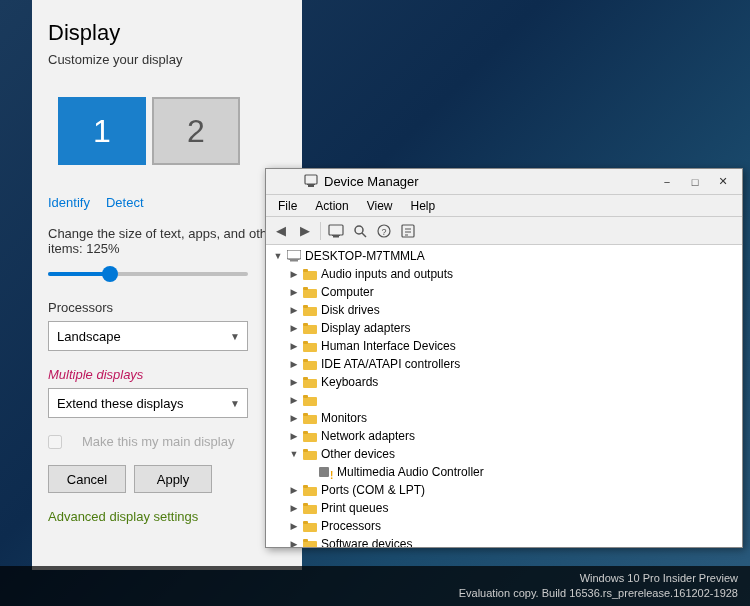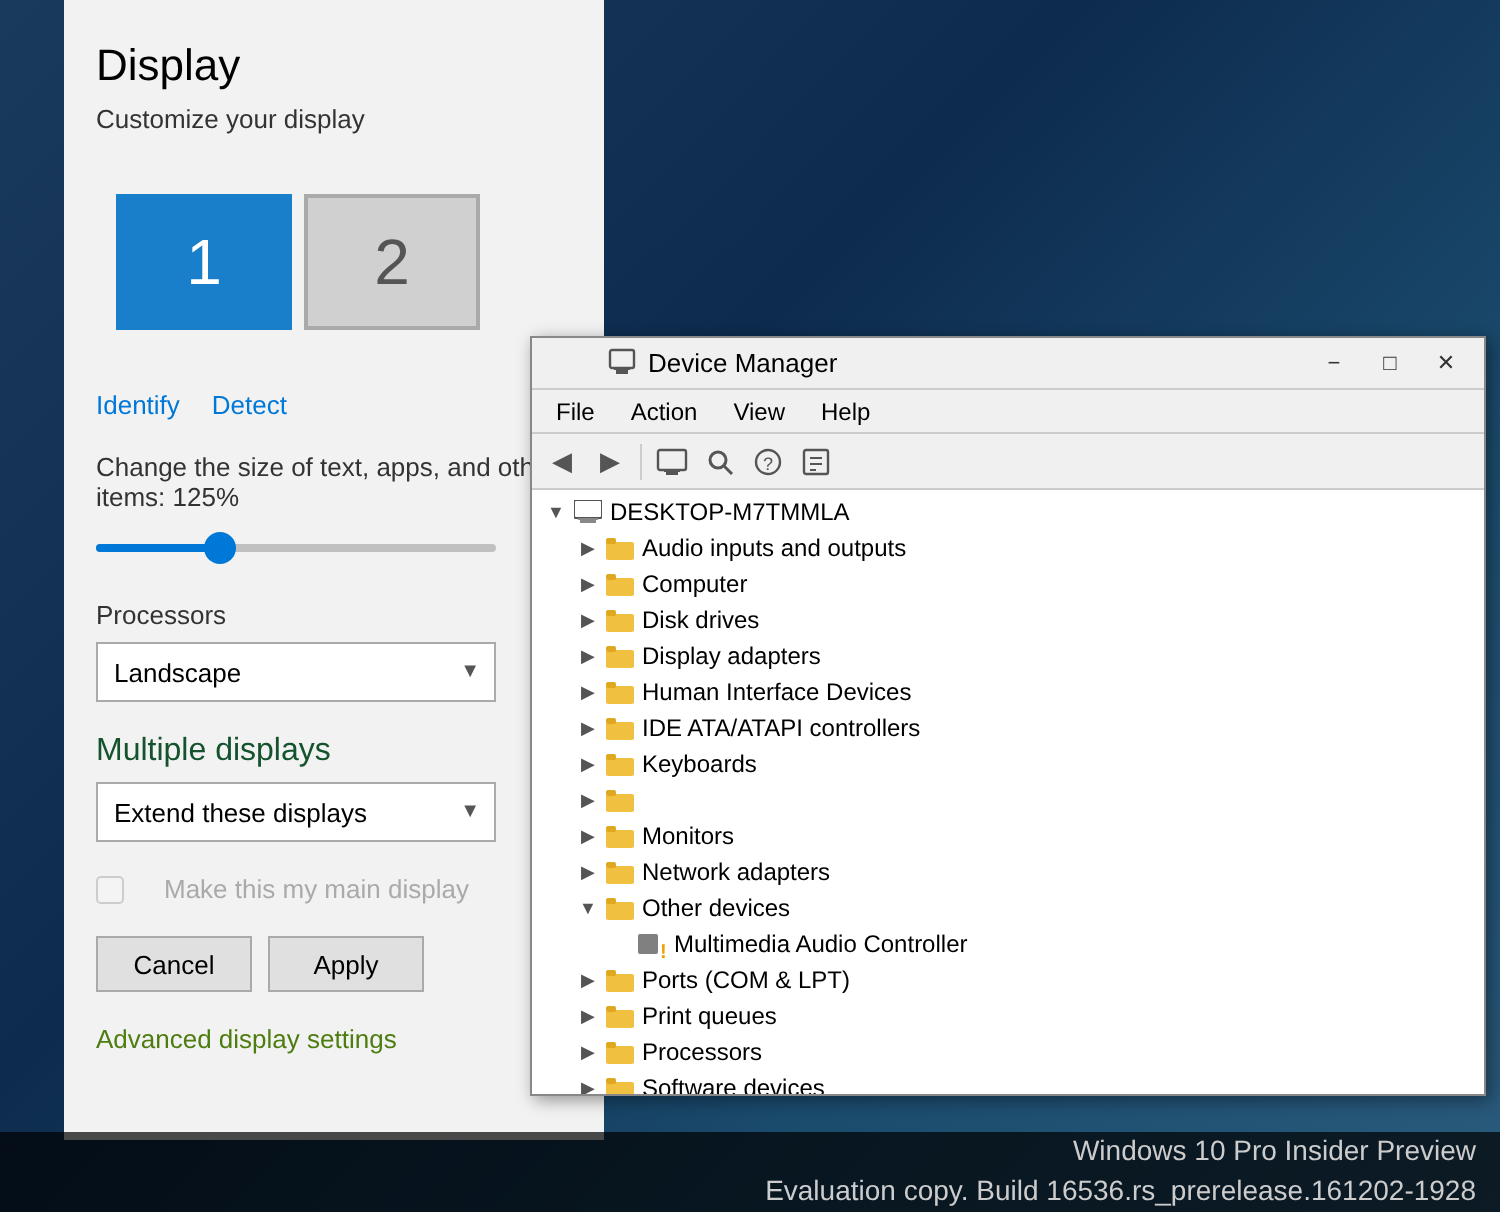--- a/index.html
+++ b/index.html
@@ -172,23 +172,24 @@
       right: 8px;
       top: 50%;
       transform: translateY(-50%);
       pointer-events: none;
       font-size: 10px;
       color: #555;
     }
 
     
     .multiple-displays-label {
-      font-size: 16px;
-      color: #14532d;
+      font-size: 13px;
+      color: #be185d;
       margin-bottom: 6px;
+      font-style: italic;
     }
 
     
     .checkbox-row {
       display: flex;
       align-items: center;
       gap: 20px;
       margin-bottom: 16px;
       color: #aaa;
     }
@@ -379,21 +380,21 @@
       background: rgba(0,0,0,0.7);
       display: flex;
       align-items: center;
       justify-content: flex-end;
       padding: 0 12px;
     }
 
     .taskbar-info {
       text-align: right;
       color: #ccc;
-      font-size: 14px;
+      font-size: 11px;
       line-height: 1.4;
     }
 
     
     .computer-icon-svg {
       width: 14px;
       height: 14px;
     }
   </style>
 </head>

